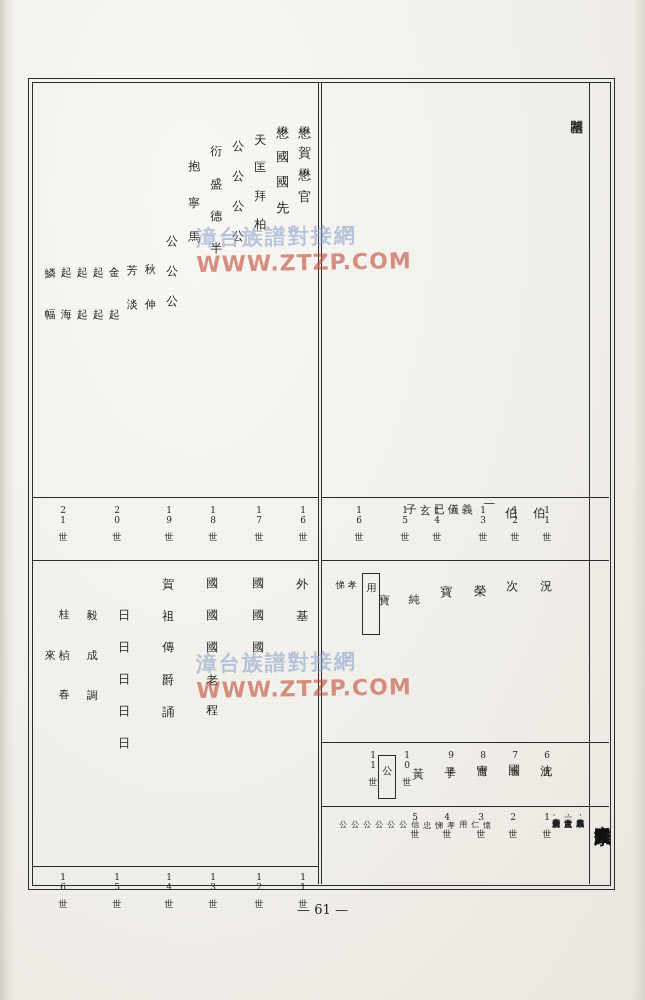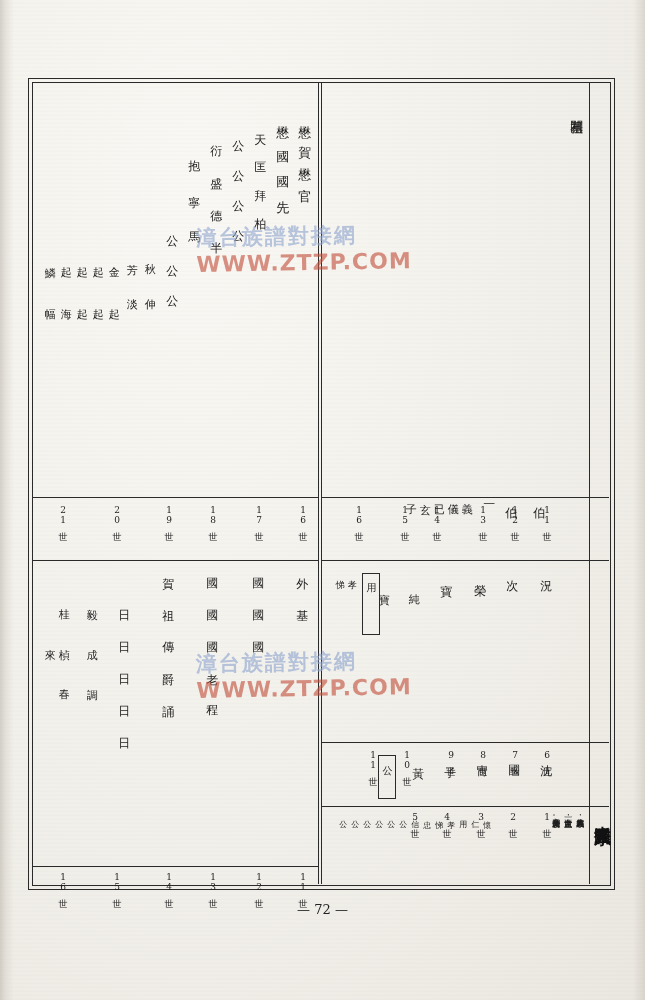--- a/index.html
+++ b/index.html
@@ -283,14 +283,14 @@
 
   <div class="wm" style="left:196px;top:222px;transform:rotate(-1deg);">
     <div class="cn">漳台族譜對接網</div>
     <div class="url">WWW.ZTZP.COM</div>
   </div>
   <div class="wm" style="left:196px;top:648px;transform:rotate(-1deg);">
     <div class="cn">漳台族譜對接網</div>
     <div class="url">WWW.ZTZP.COM</div>
   </div>
 
-  <div class="pagenum" style="top:902px;">— 72 —</div>
+  <div class="pagenum" style="top:902px;">— 61 —</div>
 </div>
 
 </body></html>

